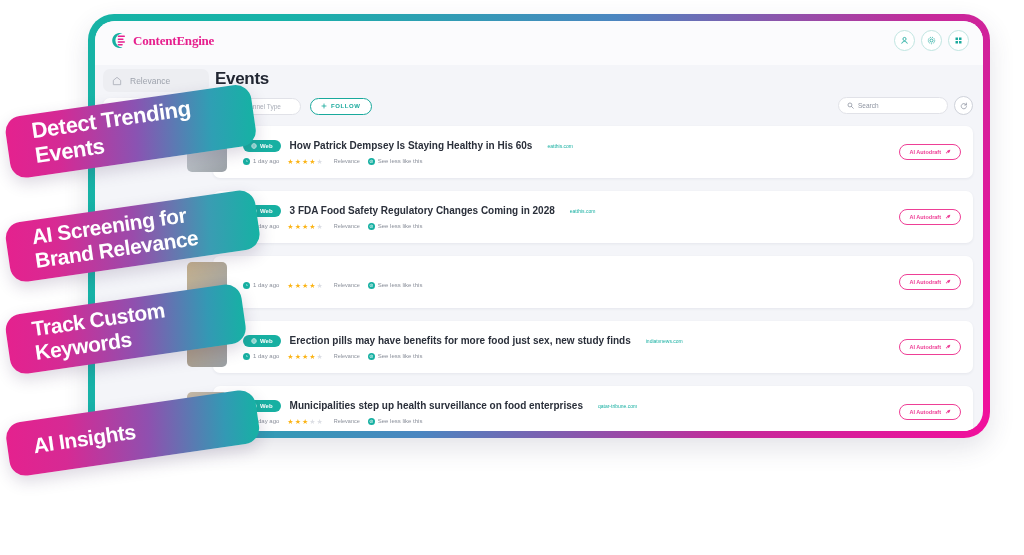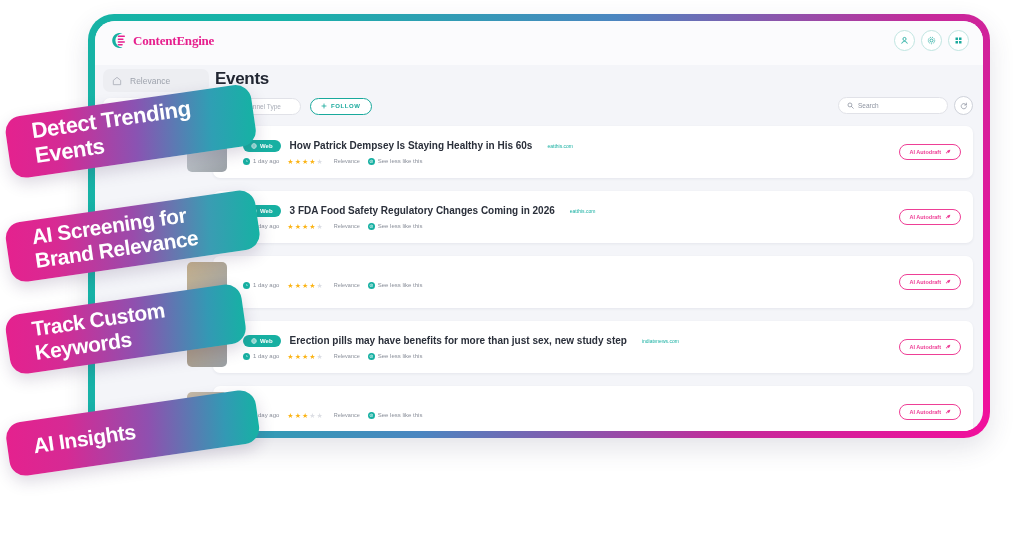--- a/index.html
+++ b/index.html
@@ -337,21 +337,21 @@
                 <span class="web-chip">
                   <span>
                     <svg width="6" height="6" viewBox="0 0 10 10">
                       <circle cx="5" cy="5" r="3.9" fill="none" stroke="#fff" stroke-width="1"></circle>
                       <line x1="1.1" y1="5" x2="8.9" y2="5" stroke="#fff" stroke-width="1"></line>
                       <ellipse cx="5" cy="5" rx="1.8" ry="3.9" fill="none" stroke="#fff" stroke-width="1"></ellipse>
                     </svg>
                   </span>
                   <span>Web</span>
                 </span>
-                <span class="ev-title">3 FDA Food Safety Regulatory Changes Coming in 2026</span>
+                <span class="ev-title">3 FDA Food Safety Regulatory Changes Coming in 2028</span>
                 <span class="ev-source">eatthis.com</span>
               </div>
               <div class="row2">
                 <span class="meta">
                   <span class="clock">◔</span>
                   <span>1 day ago</span>
                 </span>
                 <span class="stars">
                   <span class="star">★</span>
                   <span class="star">★</span>
@@ -419,21 +419,21 @@
                 <span class="web-chip">
                   <span>
                     <svg width="6" height="6" viewBox="0 0 10 10">
                       <circle cx="5" cy="5" r="3.9" fill="none" stroke="#fff" stroke-width="1"></circle>
                       <line x1="1.1" y1="5" x2="8.9" y2="5" stroke="#fff" stroke-width="1"></line>
                       <ellipse cx="5" cy="5" rx="1.8" ry="3.9" fill="none" stroke="#fff" stroke-width="1"></ellipse>
                     </svg>
                   </span>
                   <span>Web</span>
                 </span>
-                <span class="ev-title">Erection pills may have benefits for more than just sex, new study step</span>
+                <span class="ev-title">Erection pills may have benefits for more food just sex, new study finds</span>
                 <span class="ev-source">indiatvnews.com</span>
               </div>
               <div class="row2">
                 <span class="meta">
                   <span class="clock">◔</span>
                   <span>1 day ago</span>
                 </span>
                 <span class="stars">
                   <span class="star">★</span>
                   <span class="star">★</span>
@@ -456,20 +456,34 @@
                   <path d="M2.6 5.1 1.2 6.5l1.2.3.3 1.2 1.4-1.4Z" fill="#ee3f96"></path>
                 </svg>
               </span>
             </div>
           </div>
           <div class="event-card">
             <div class="thumb">
               <i style="background:linear-gradient(135deg,#c8bba6,#9aa0a6);"></i>
             </div>
             <div class="card-body">
+              <div class="row1">
+                <span class="web-chip">
+                  <span>
+                    <svg width="6" height="6" viewBox="0 0 10 10">
+                      <circle cx="5" cy="5" r="3.9" fill="none" stroke="#fff" stroke-width="1"></circle>
+                      <line x1="1.1" y1="5" x2="8.9" y2="5" stroke="#fff" stroke-width="1"></line>
+                      <ellipse cx="5" cy="5" rx="1.8" ry="3.9" fill="none" stroke="#fff" stroke-width="1"></ellipse>
+                    </svg>
+                  </span>
+                  <span>Web</span>
+                </span>
+                <span class="ev-title">Municipalities step up health surveillance on food enterprises</span>
+                <span class="ev-source">qatar-tribune.com</span>
+              </div>
               <div class="row2">
                 <span class="meta">
                   <span class="clock">◔</span>
                   <span>1 day ago</span>
                 </span>
                 <span class="stars">
                   <span class="star">★</span>
                   <span class="star">★</span>
                   <span class="star">★</span>
                   <span class="star off">★</span>

